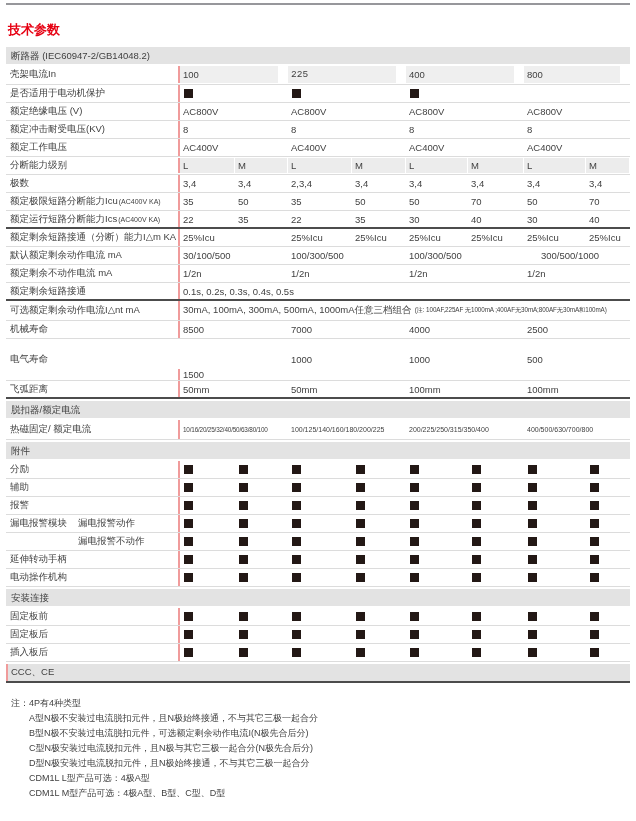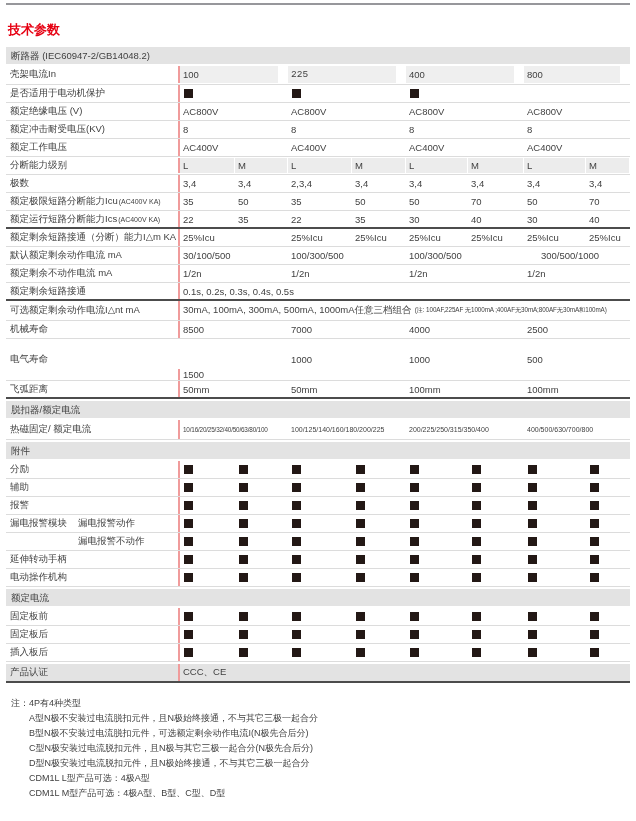--- a/index.html
+++ b/index.html
@@ -439,21 +439,21 @@
           <div class="vcell" style="grid-column: span 1;">
             <span class="square"></span>
           </div>
           <div class="vcell" style="grid-column: span 1;">
             <span class="square"></span>
           </div>
           <div class="vcell" style="grid-column: span 1;">
             <span class="square"></span>
           </div>
         </div>
-        <div class="bar"><span>额定电流</span></div>
+        <div class="bar"><span>安装连接</span></div>
         <div class="trow">
           <div class="lcell">
             <span>固定板前</span>
           </div>
           <div class="vcell first" style="grid-column: span 1;">
             <span class="square"></span>
           </div>
           <div class="vcell" style="grid-column: span 1;">
             <span class="square"></span>
           </div>
@@ -528,23 +528,20 @@
             <span class="square"></span>
           </div>
           <div class="vcell" style="grid-column: span 1;">
             <span class="square"></span>
           </div>
           <div class="vcell" style="grid-column: span 1;">
             <span class="square"></span>
           </div>
         </div>
         <div class="trow cert">
-          <div class="lcell">
-            <span>产品认证</span>
-          </div>
           <div class="vcell first" style="grid-column: span 8;">
             <span>CCC、CE</span>
           </div>
         </div>
       </div>
   </div>
   <div class="notes">
     <div class="note-lead">注：4P有4种类型</div>
     <div id="note-items">
         <div class="note-item">A型N极不安装过电流脱扣元件，且N极始终接通，不与其它三极一起合分</div>

